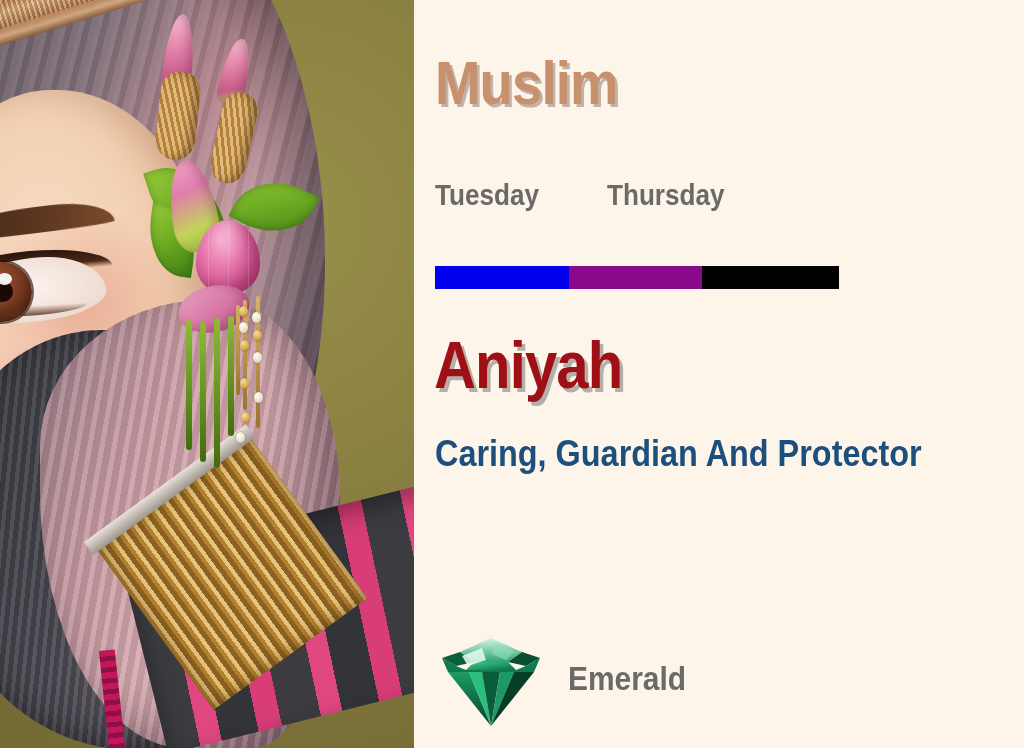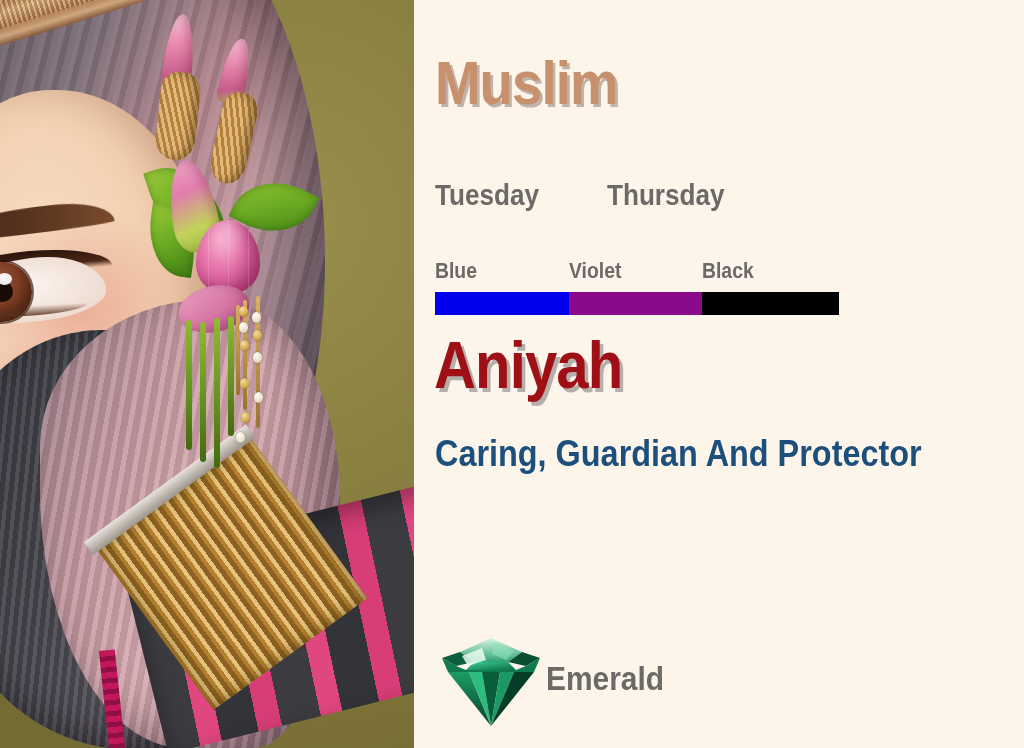--- a/index.html
+++ b/index.html
@@ -505,20 +505,21 @@
     transform-origin: left center;
     white-space: nowrap;
   }
 
   .gem-row {
     position: absolute;
     left: 22px;
     top: 626px;
     display: flex;
     align-items: center;
+    gap: 22px;
   }
   .gem-icon { width: 110px; height: 104px; display: block; }
   .gem-name {
     font-family: "Liberation Sans Narrow", "Liberation Sans", sans-serif;
     font-weight: bold;
     font-size: 34px;
     color: #6b6a67;
     transform: scaleX(.88);
     transform-origin: left center;
     white-space: nowrap;
@@ -605,25 +606,20 @@
   <div class="content">
 
     <div class="religion">Muslim</div>
 
     <div class="days">
       <span class="day">Tuesday</span>
       <span class="day">Thursday</span>
     </div>
 
     <div class="colors">
-      <div class="color-labels">
-        <span class="color-label" style="left:0px;">Blue</span>
-        <span class="color-label" style="left:134px;">Violet</span>
-        <span class="color-label" style="left:267px;">Black</span>
-      </div>
       <div class="swatch-bar">
         <div class="swatch" style="width:134px; background:#0000ee;"></div>
         <div class="swatch" style="width:133px; background:#8b0a8b;"></div>
         <div class="swatch" style="width:137px; background:#000000;"></div>
       </div>
     </div>
 
     <div class="given-name">Aniyah</div>
 
     <div class="meaning">Caring, Guardian And Protector</div>

